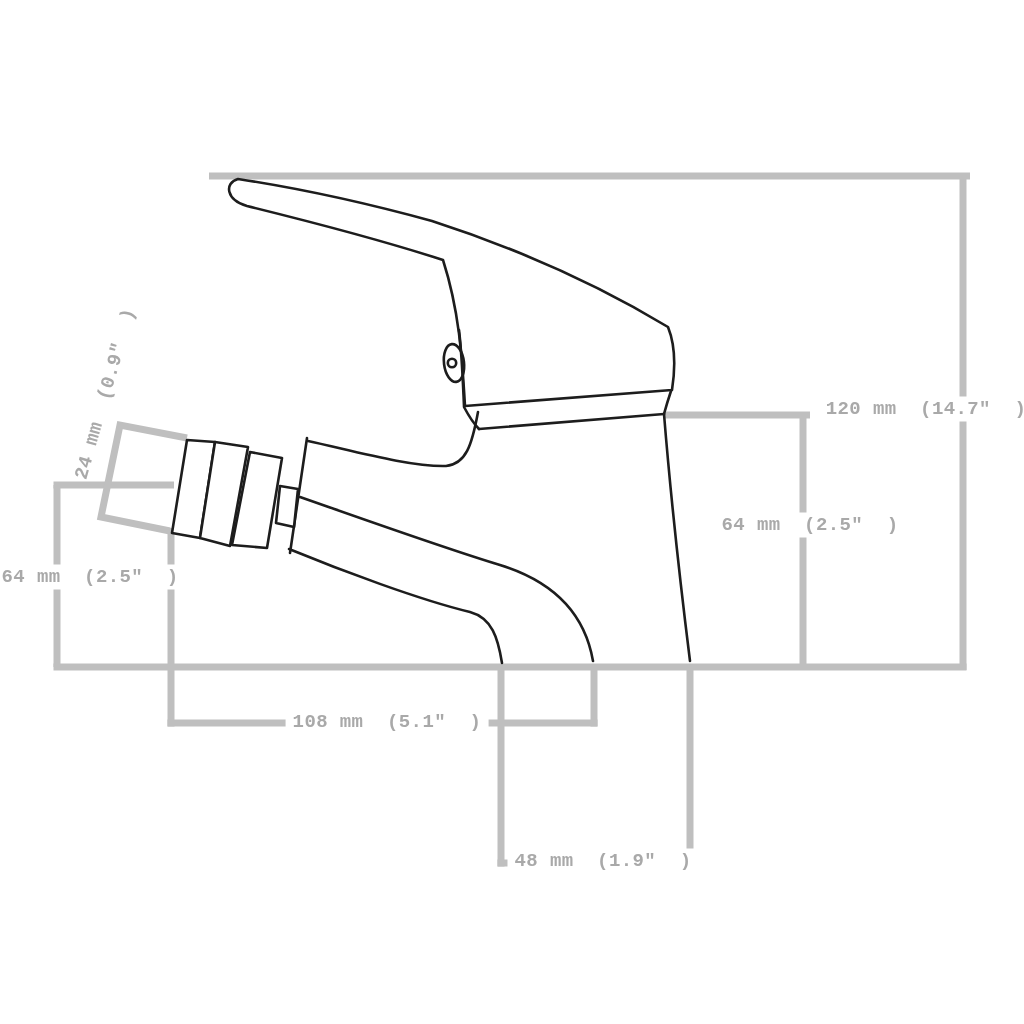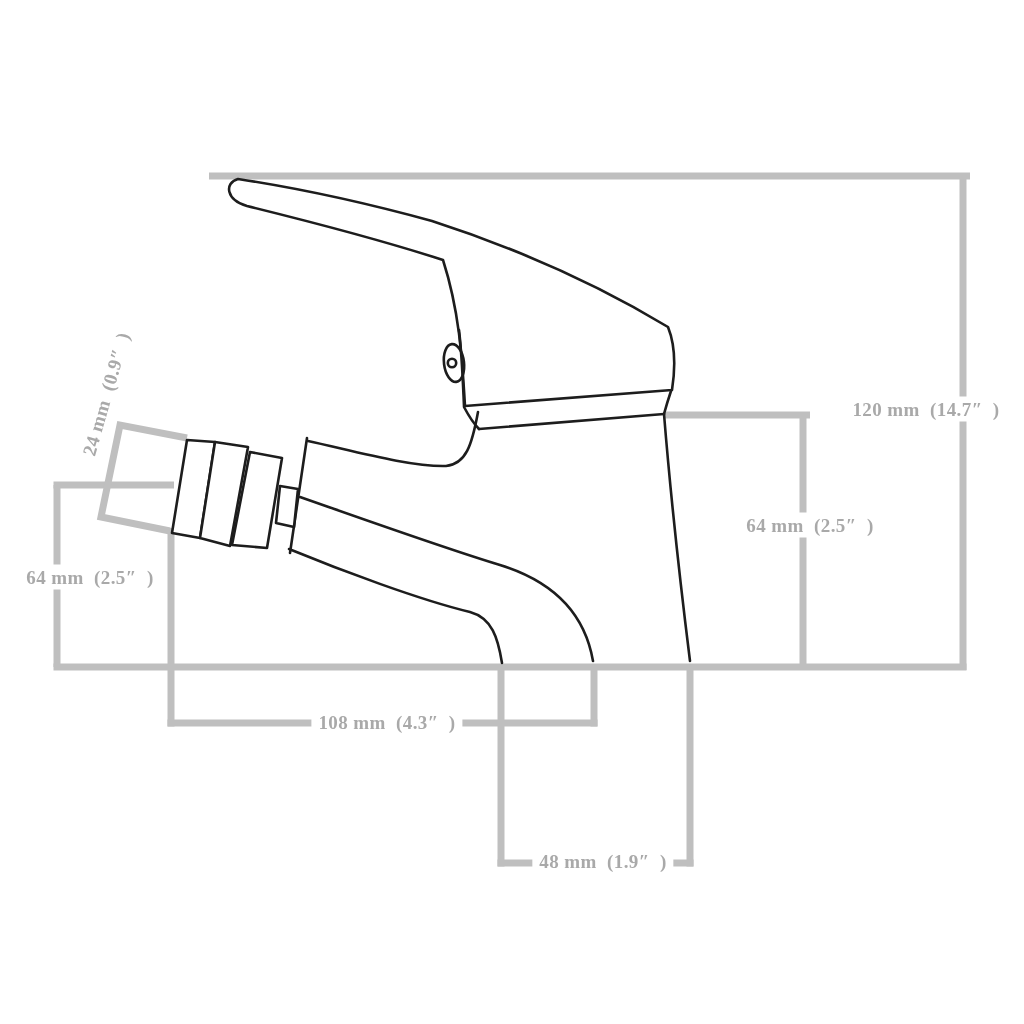--- a/index.html
+++ b/index.html
@@ -5,21 +5,21 @@
   :root{
     --dim-line:#bfbfbf;
     --label-color:#a9a9a9;
     --outline:#1d1d1d;
     --bg:#ffffff;
   }
   *{margin:0;padding:0;box-sizing:border-box;}
   html,body{width:1024px;height:1024px;background:var(--bg);overflow:hidden;}
   .stage{
     position:relative;width:1024px;height:877px;background:var(--bg);
-    font-family:Liberation Serif, serif;
+    font-family:Liberation Mono, monospace;
   }
   .stage svg{position:absolute;left:0;top:0;}
   .dim-label{
     position:absolute;
     transform:translate(-50%,-50%);
     font-weight:bold;
     font-size:19px;
     letter-spacing:.4px;
     color:var(--label-color);
     background:var(--bg);
@@ -101,15 +101,15 @@
       <path fill="#ffffff" d="M 215,442 L 248,447 L 230,546 L 200,538 Z"></path>
       <path fill="#ffffff" d="M 250,452 L 282,458 L 267,548 L 232,545 Z"></path>
       <path fill="#ffffff" d="M 280,486 L 298,489 L 294,527 L 276,523 Z"></path>
     </g>
   </svg>
 
   <div class="dim-label lbl-120">120 mm  (14.7″  )</div>
   <div class="dim-label lbl-64r">64 mm  (2.5″  )</div>
   <div class="dim-label lbl-64l">64 mm  (2.5″  )</div>
   <div class="dim-label lbl-24">24 mm  (0.9″  )</div>
-  <div class="dim-label lbl-108">108 mm  (4.3″  )</div>
+  <div class="dim-label lbl-108">108 mm  (5.1″  )</div>
   <div class="dim-label lbl-48">48 mm  (1.9″  )</div>
 </div>
 
 </body></html>

